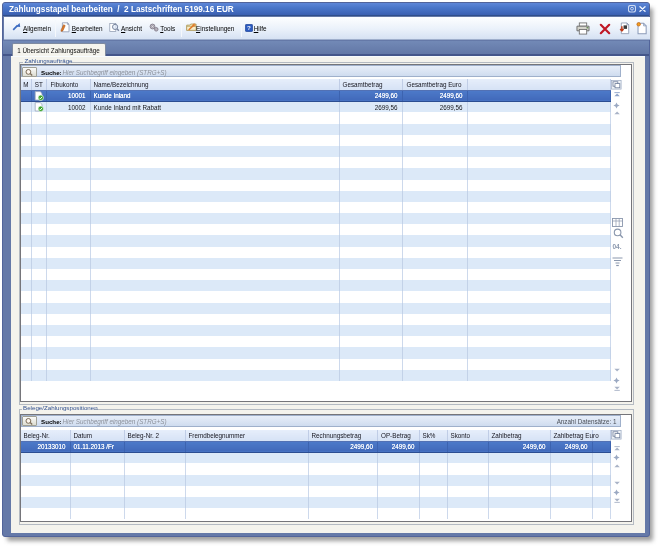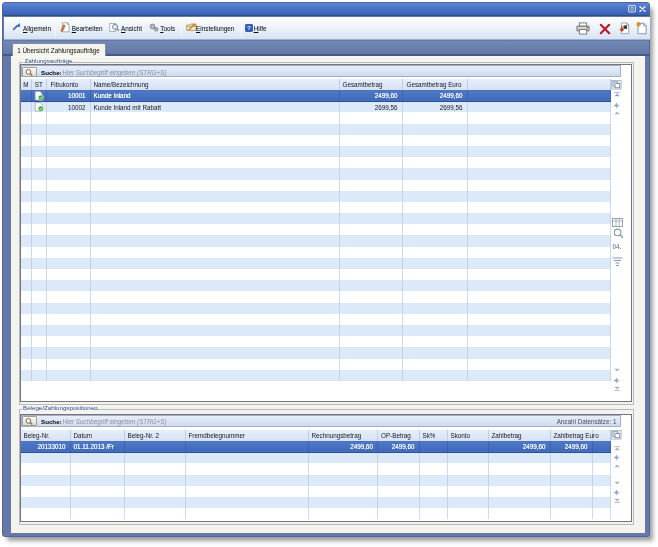--- a/index.html
+++ b/index.html
@@ -39,20 +39,21 @@
 .r1 td{background:#dce9f8;border-right:1px solid #c3d2e8;color:#16181c;}
 .tl{text-align:left;padding-left:3px !important;}
 .trr{text-align:right;padding-right:4px !important;}
 svg{display:block;}
 .sicon{position:absolute;}
 </style></head><body>
 <div id="stage">
 <div id="win" class="abs">
 
 <div id="titlebar" class="abs"></div>
+<div id="title" class="abs">Zahlungsstapel bearbeiten&nbsp; /&nbsp; 2 Lastschriften 5199.16 EUR</div>
 <svg class="abs" style="left:625px;top:2.2px;" width="8" height="7.5" viewBox="0 0 8 7.5">
 <rect x="0.5" y="0.5" width="7" height="6.5" rx="2" fill="none" stroke="#cddaf2" stroke-width="1.1"></rect>
 <circle cx="4" cy="3.7" r="1.4" fill="none" stroke="#cddaf2" stroke-width="1"></circle>
       </svg>
 <svg class="abs" style="left:636.3px;top:3.2px;" width="7" height="6" viewBox="0 0 7 6">
 <path d="M1 0.8 L6 5.2 M6 0.8 L1 5.2" stroke="#eef3fc" stroke-width="1.4" stroke-linecap="round"></path>
       </svg>
 <div id="toolbar" class="abs"></div>
 <svg class="abs" style="left:9px;top:19px;" width="9" height="9" viewBox="0 0 9 9">
 <path d="M1.2 7.8 L5.6 3.4" stroke="#3a6ac0" stroke-width="1.7" fill="none"></path>

